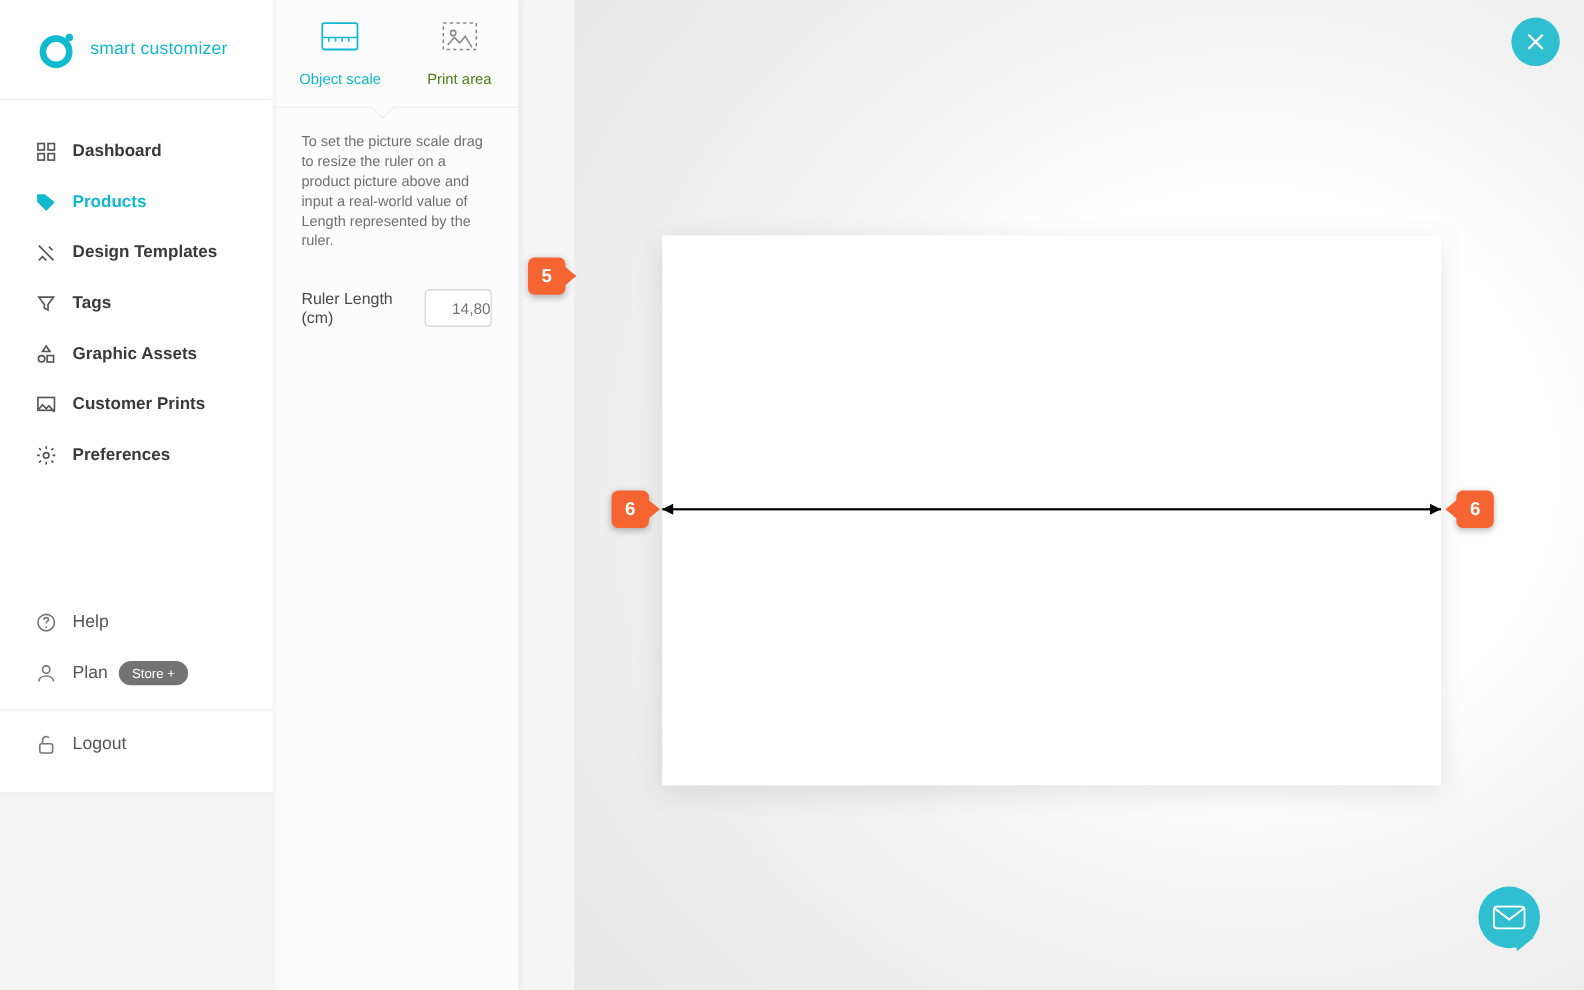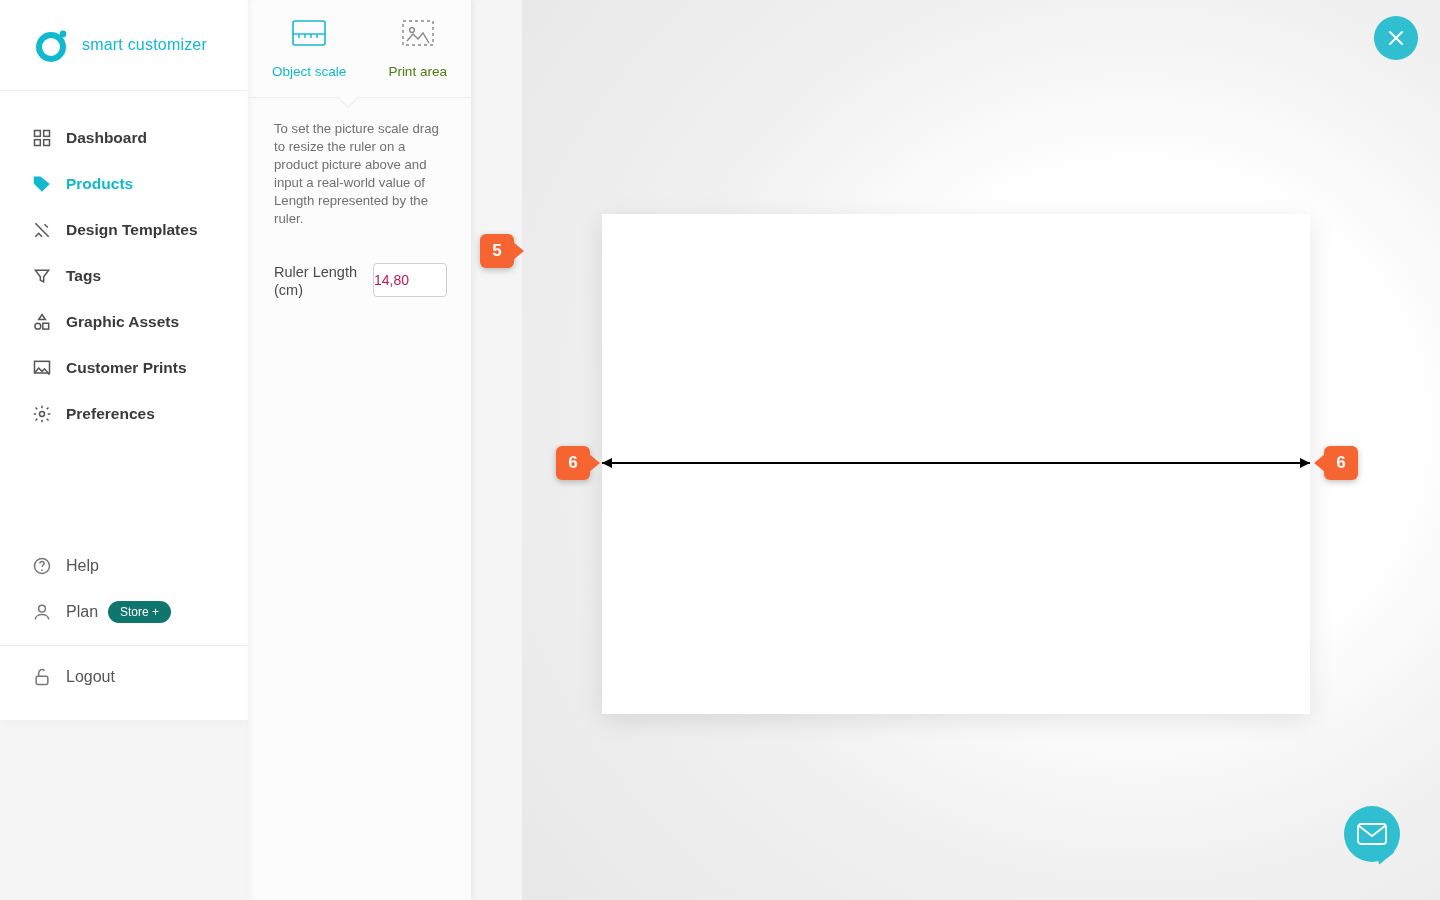--- a/index.html
+++ b/index.html
@@ -54,21 +54,21 @@
   .nav-item span.lbl { margin-left: 14px; }
   .nav-item.active { color: #11b9cf; }
   .nav-item.active svg { stroke:#11b9cf; fill:#11b9cf; }
 
   .nav-bottom {
     padding: 10px 18px 0 32px;
   }
   .nav-bottom .nav-item { font-weight:500; font-size:16px; color:#555; }
   .plan-badge {
     display:inline-block;
-    background:#0f766e;
+    background:#737373;
     color:#fff;
     font-size:12px;
     font-weight:500;
     padding:4px 12px;
     border-radius:14px;
     margin-left:10px;
   }
   .nav-divider { height:1px; background:#eee; margin:10px -18px 8px -32px; }
 
   
@@ -119,26 +119,26 @@
     align-items:flex-start;
     margin-top:35px;
   }
   .form-label {
     font-size:14.5px;
     color:#4a4a4a;
     line-height:1.25;
     flex:1;
   }
   .ruler-input {
-    width:74px; height:34px;
+    width:61px; height:34px;
     border:1px solid #cfcfcf;
     border-radius:4px;
-    text-align:left;
+    text-align:right;
     font-size:14px;
-    color:#be185d;
+    color:#737373;
     background:#fff;
   }
 
   
   .canvas-area {
     position:absolute;
     left:472px; top:0; right:0; bottom:0;
     overflow:hidden;
   }
   .radial-glow {

